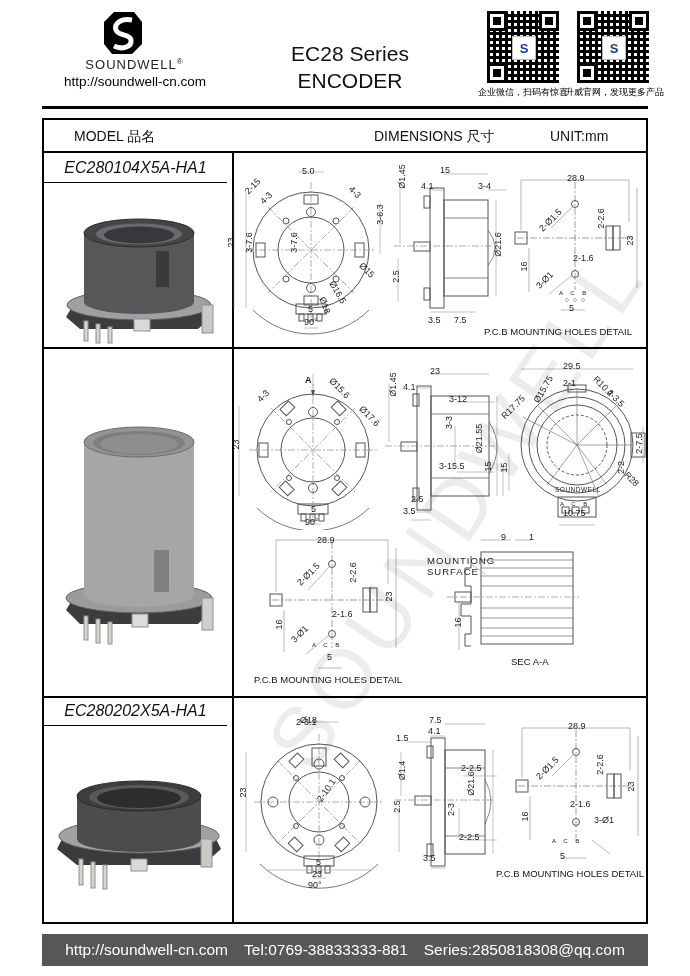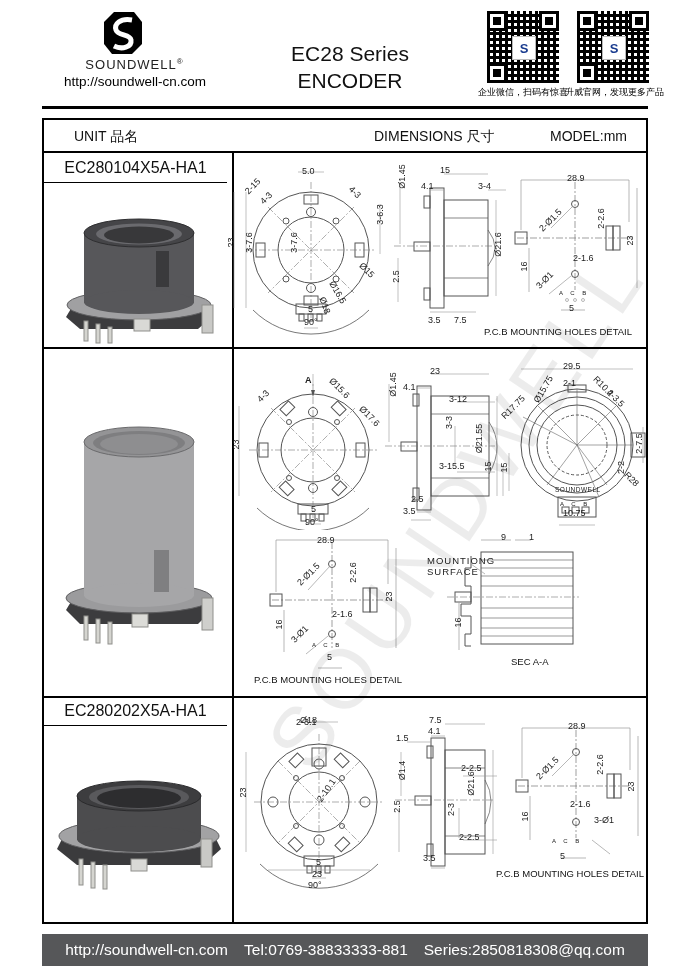--- a/index.html
+++ b/index.html
@@ -24,21 +24,21 @@
   
   .frame{position:absolute;left:42px;top:118px;width:606px;height:806px;border:2px solid #000;box-sizing:border-box;}
   .thead{position:absolute;left:0;top:0;width:602px;height:33px;border-bottom:2px solid #000;box-sizing:border-box;}
   .th-model{position:absolute;left:30px;top:8px;font-size:14px;}
   .th-dim{position:absolute;left:330px;top:8px;font-size:14px;}
   .th-unit{position:absolute;left:506px;top:8px;font-size:14px;}
   .vdiv{position:absolute;left:188px;top:33px;width:1.5px;height:769px;background:#000;}
   .hline{position:absolute;left:0;width:602px;height:1.5px;background:#000;}
   .row{position:absolute;left:0;width:602px;}
   .mtitle{position:absolute;left:0;top:0;width:183px;height:30px;border-bottom:1px solid #000;box-sizing:border-box;
-          display:flex;align-items:center;justify-content:center;font-size:16px;color:#111;}
+          display:flex;align-items:center;justify-content:center;font-size:16px;color:#111;font-style:italic;}
   
   .dw{position:absolute;}
   .dw svg{position:absolute;left:0;top:0;}
   .lbl{position:absolute;font-size:9px;color:#222;white-space:nowrap;line-height:1;}
   .v{transform:rotate(-90deg);}
   .d{transform:rotate(-45deg);}
   .d2{transform:rotate(45deg);}
   .d60{transform:rotate(60deg);}
   .d70{transform:rotate(70deg);}
   .dm60{transform:rotate(-60deg);}
@@ -87,23 +87,23 @@
     <div class="qf bl"></div>
     <div class="qlogo">S</div>
   </div>
   <div class="qcap" style="left:565px;">升威官网，发现更多产品</div>
 
   <div class="hrule"></div>
 
   <div class="frame">
 
     <div class="thead">
-      <span class="th-model">UNIT 品名</span>
+      <span class="th-model">MODEL 品名</span>
       <span class="th-dim">DIMENSIONS 尺寸</span>
-      <span class="th-unit">MODEL:mm</span>
+      <span class="th-unit">UNIT:mm</span>
     </div>
     <div class="vdiv"></div>
     <div class="hline" style="top:227px;"></div>
     <div class="hline" style="top:576px;"></div>
 
     <div class="row" style="top:33px;height:194px;">
       <div class="mtitle">EC280104X5A-HA1</div>
 
       <div class="dw" style="left:12px;top:42px;width:165px;height:150px;">
         <svg width="165" height="150" viewBox="0 0 165 150">

